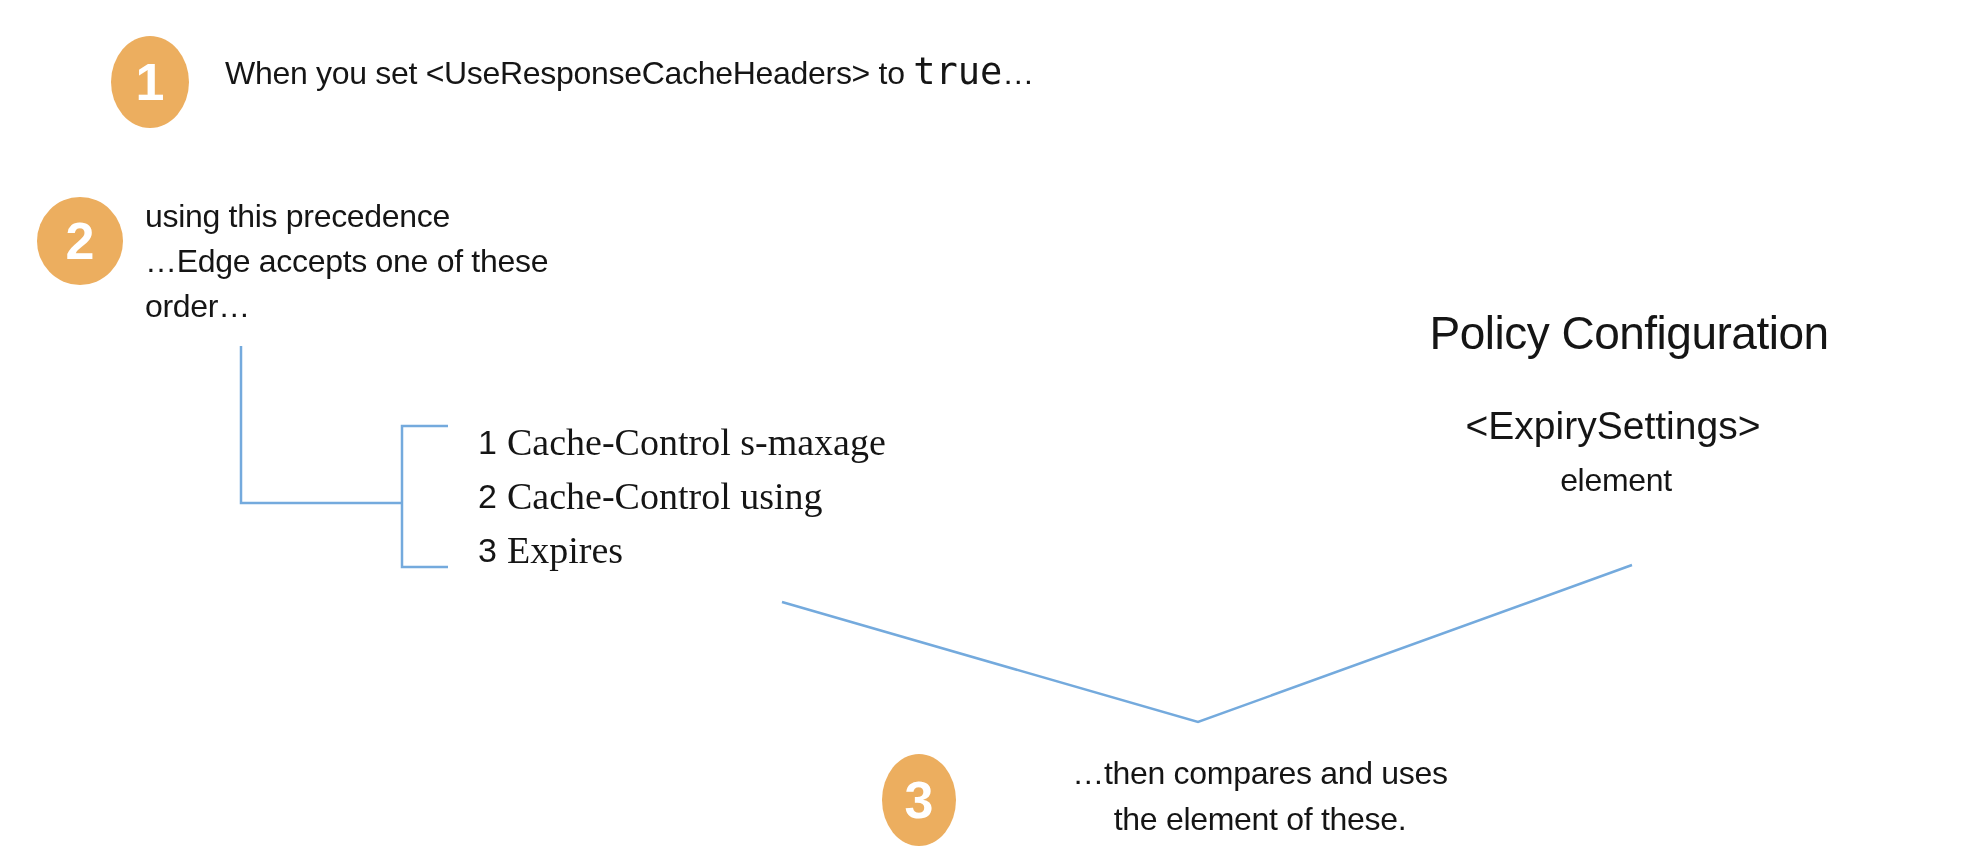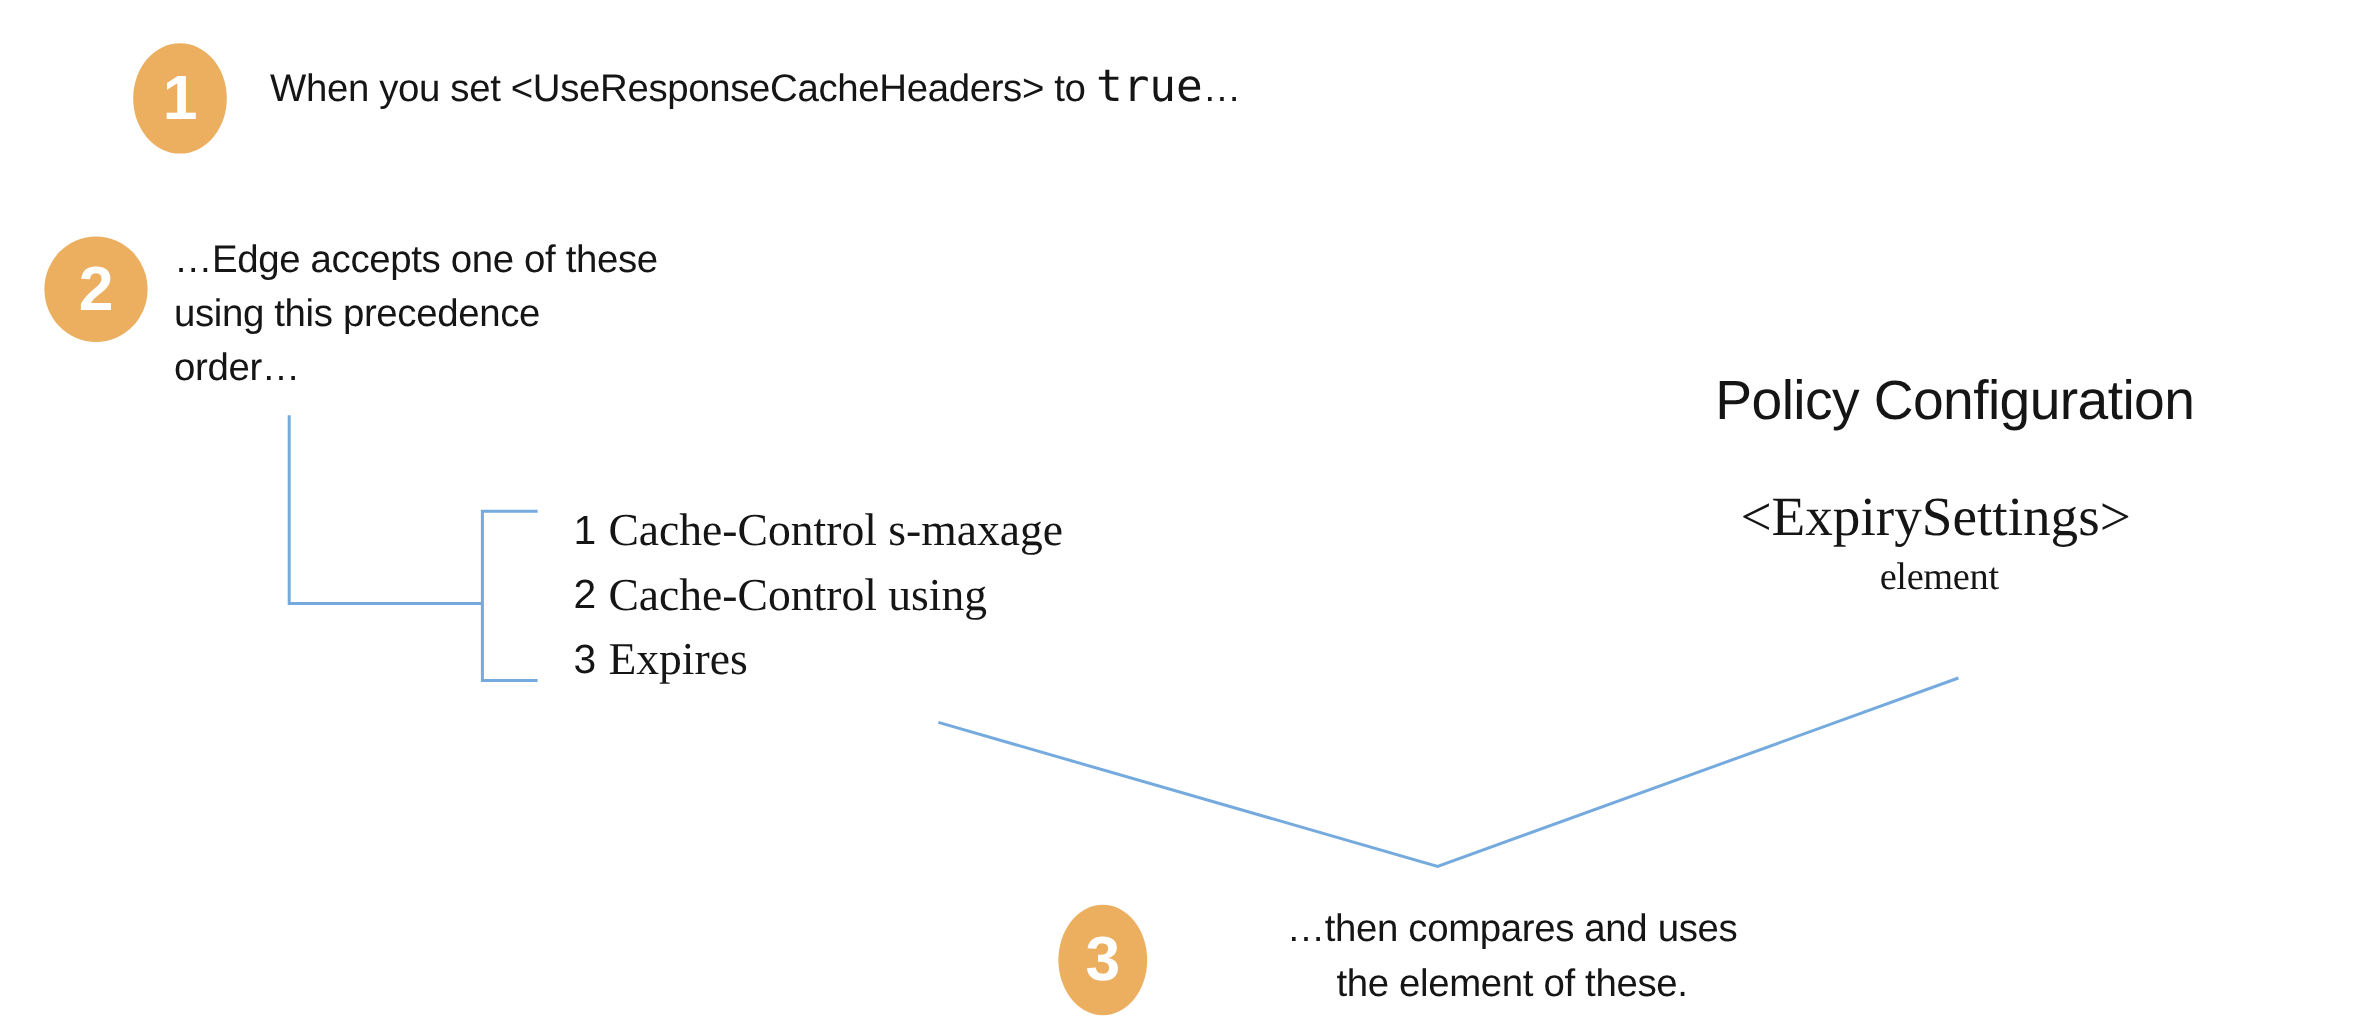--- a/index.html
+++ b/index.html
@@ -77,31 +77,30 @@
   #precedence-list { position: absolute; left: 478px; top: 415px; }
   .p-item { height: 54px; display: flex; align-items: center; white-space: nowrap; }
   .p-rank { display: inline-block; width: 29px; font-size: 34px; letter-spacing: -0.3px; }
   .p-value { font-family: Liberation Serif, serif; font-size: 38px; }
 
   
   #expiry-settings-tag {
     position: absolute;
     left: 1613px; top: 404px;
     transform: translateX(-50%);
-    font-family: Liberation Serif, serif;
-    font-size: 46px;
+    font-family: Liberation Sans, sans-serif;
+    font-size: 39px;
     white-space: nowrap;
   }
   #element-label {
     position: absolute;
     left: 1616px; top: 462px;
     transform: translateX(-50%);
     font-size: 32px;
     letter-spacing: -0.3px;
-    font-family: Liberation Serif, serif;
   }
 
   
   svg.connector { position: absolute; left: 0; top: 0; width: 1966px; height: 858px; }
   svg.connector path {
     fill: none;
     stroke: var(--connector-blue);
     stroke-width: 2.5;
   }
 </style>
@@ -120,22 +119,22 @@
     <span>1</span>
   </div>
   <div class="step-text" id="step1-text">
     <span>When you set &lt;UseResponseCacheHeaders&gt; to </span><span class="inline-code">true</span><span>…</span>
   </div>
 
   <div class="badge" id="badge-2">
     <span>2</span>
   </div>
   <div class="step-text" id="step2-text">
+    <div>using this precedence</div>
     <div>…Edge accepts one of these</div>
-    <div>using this precedence</div>
     <div>order…</div>
   </div>
 
   <div class="col-title" id="policy-configuration-title">Policy Configuration</div>
 
   <div id="precedence-list">
     <div class="p-item">
       <span class="p-rank">1</span>
       <span class="p-value">Cache-Control s-maxage</span>
     </div>

